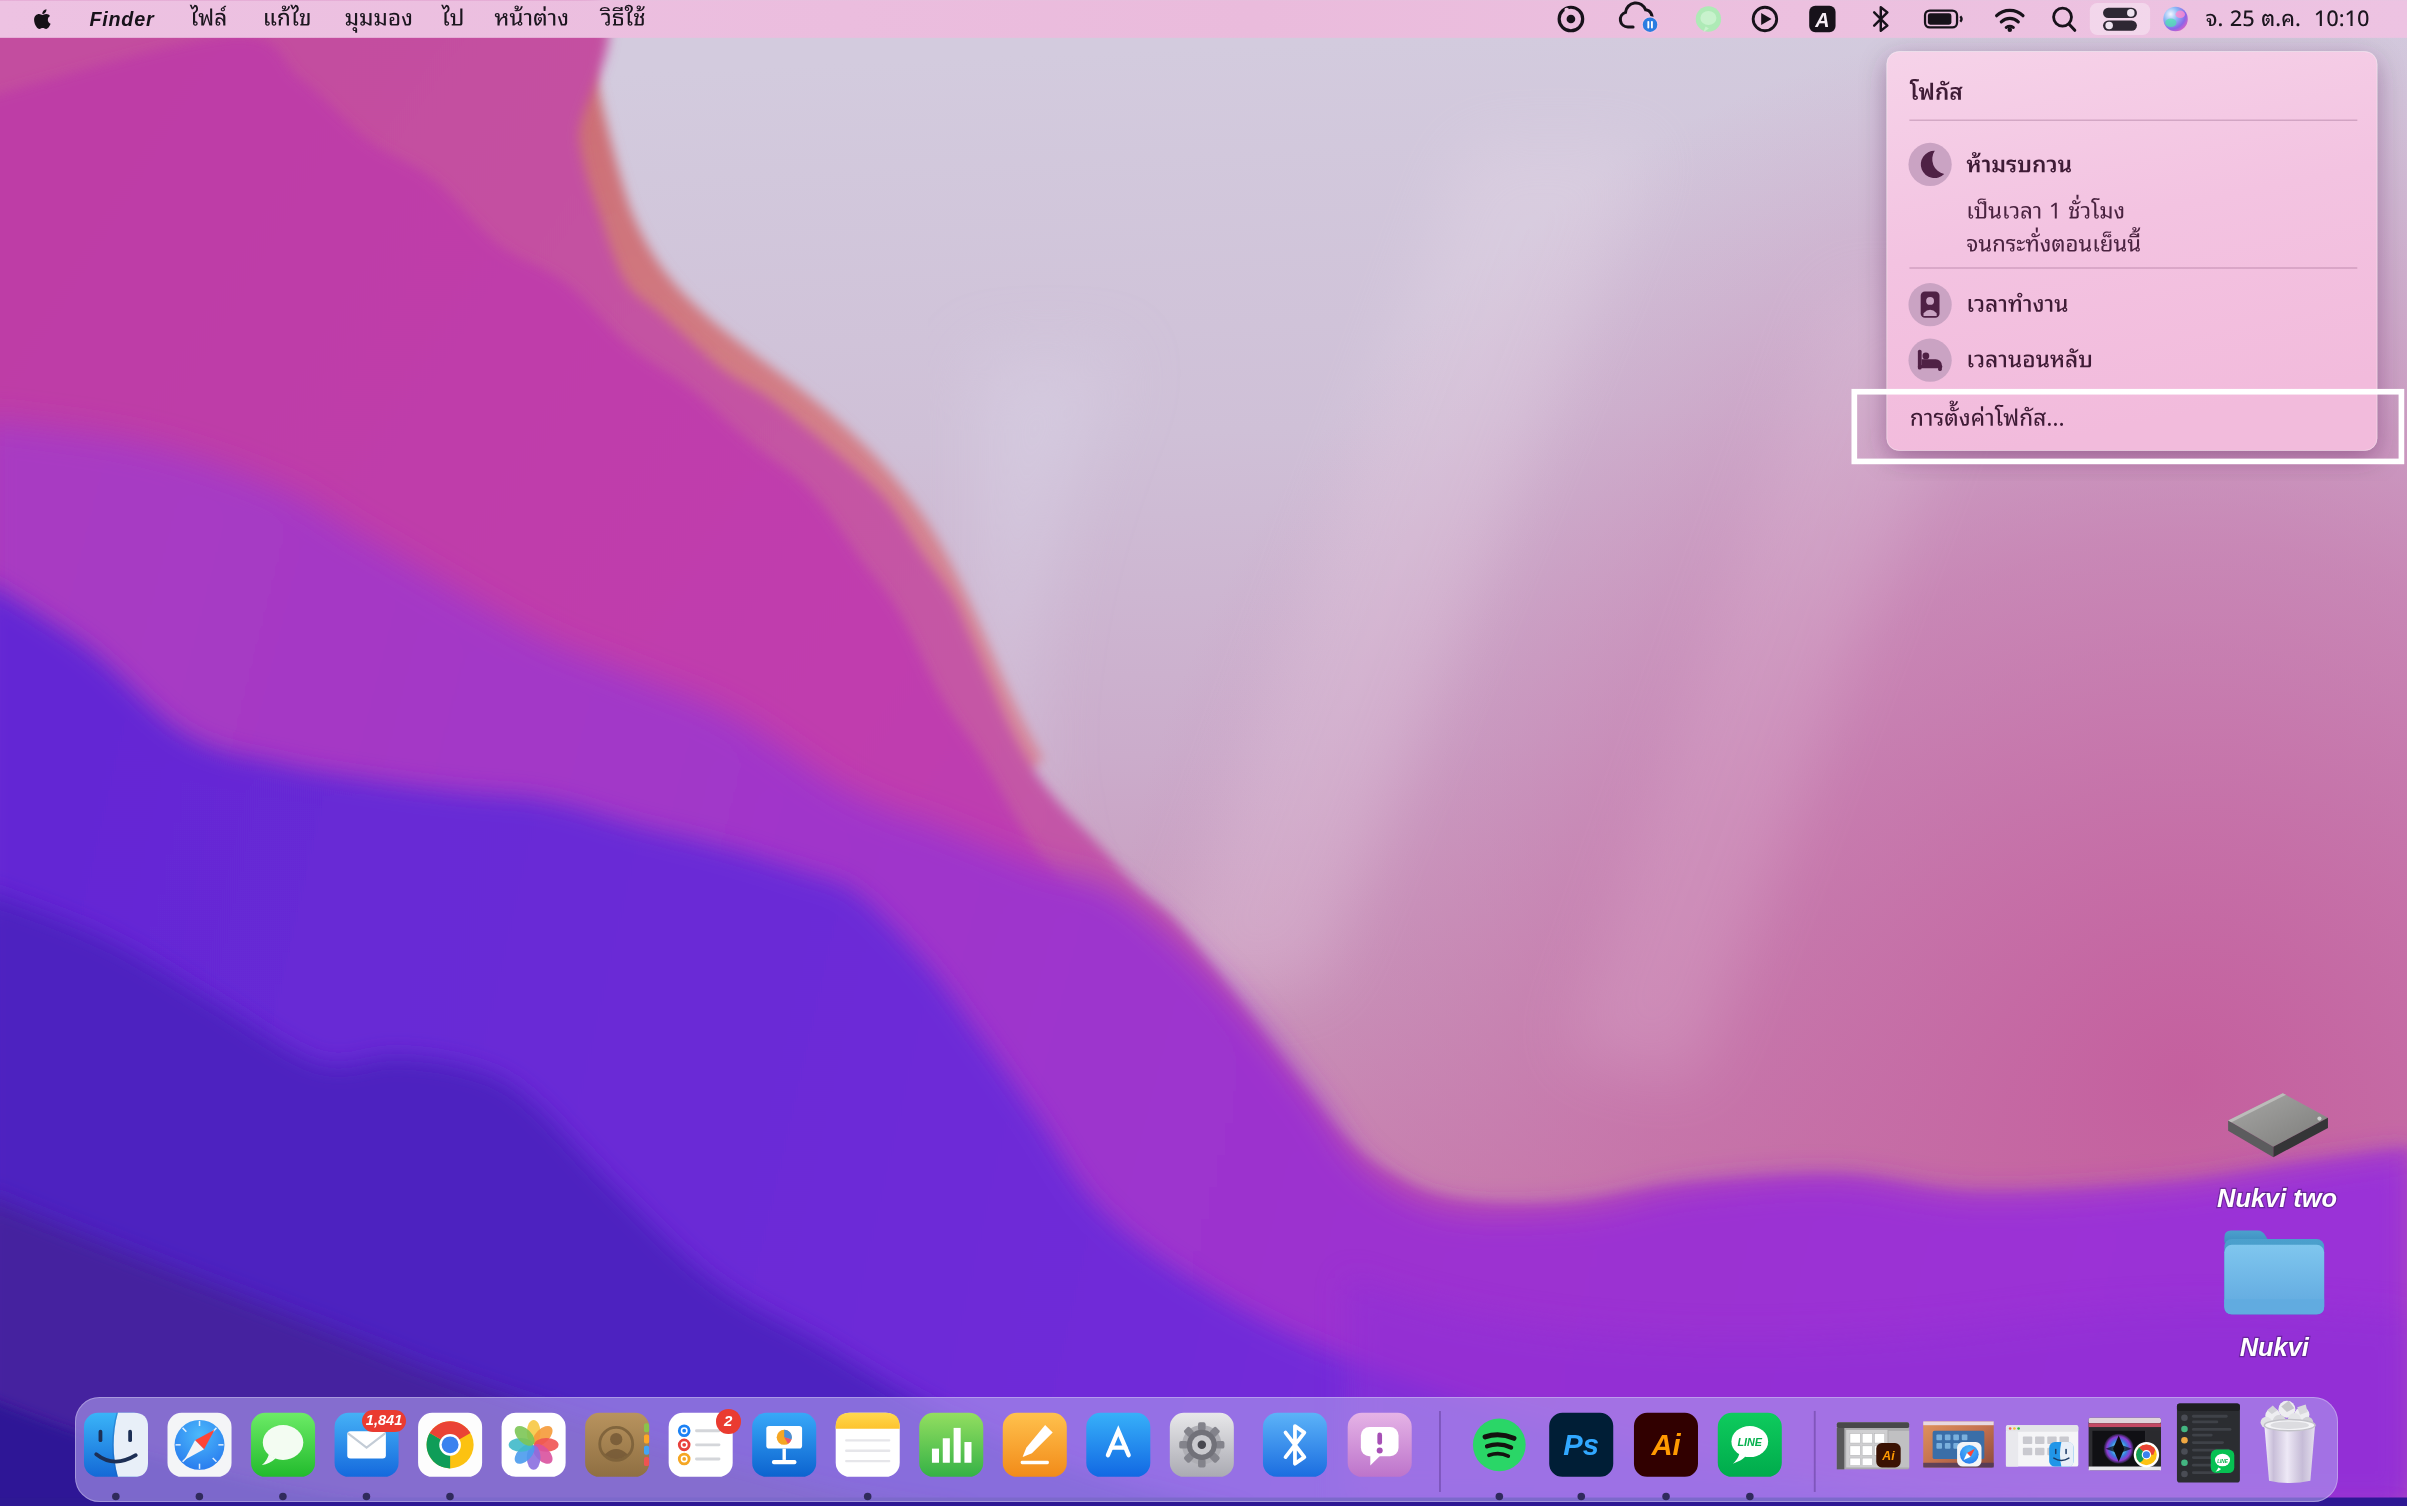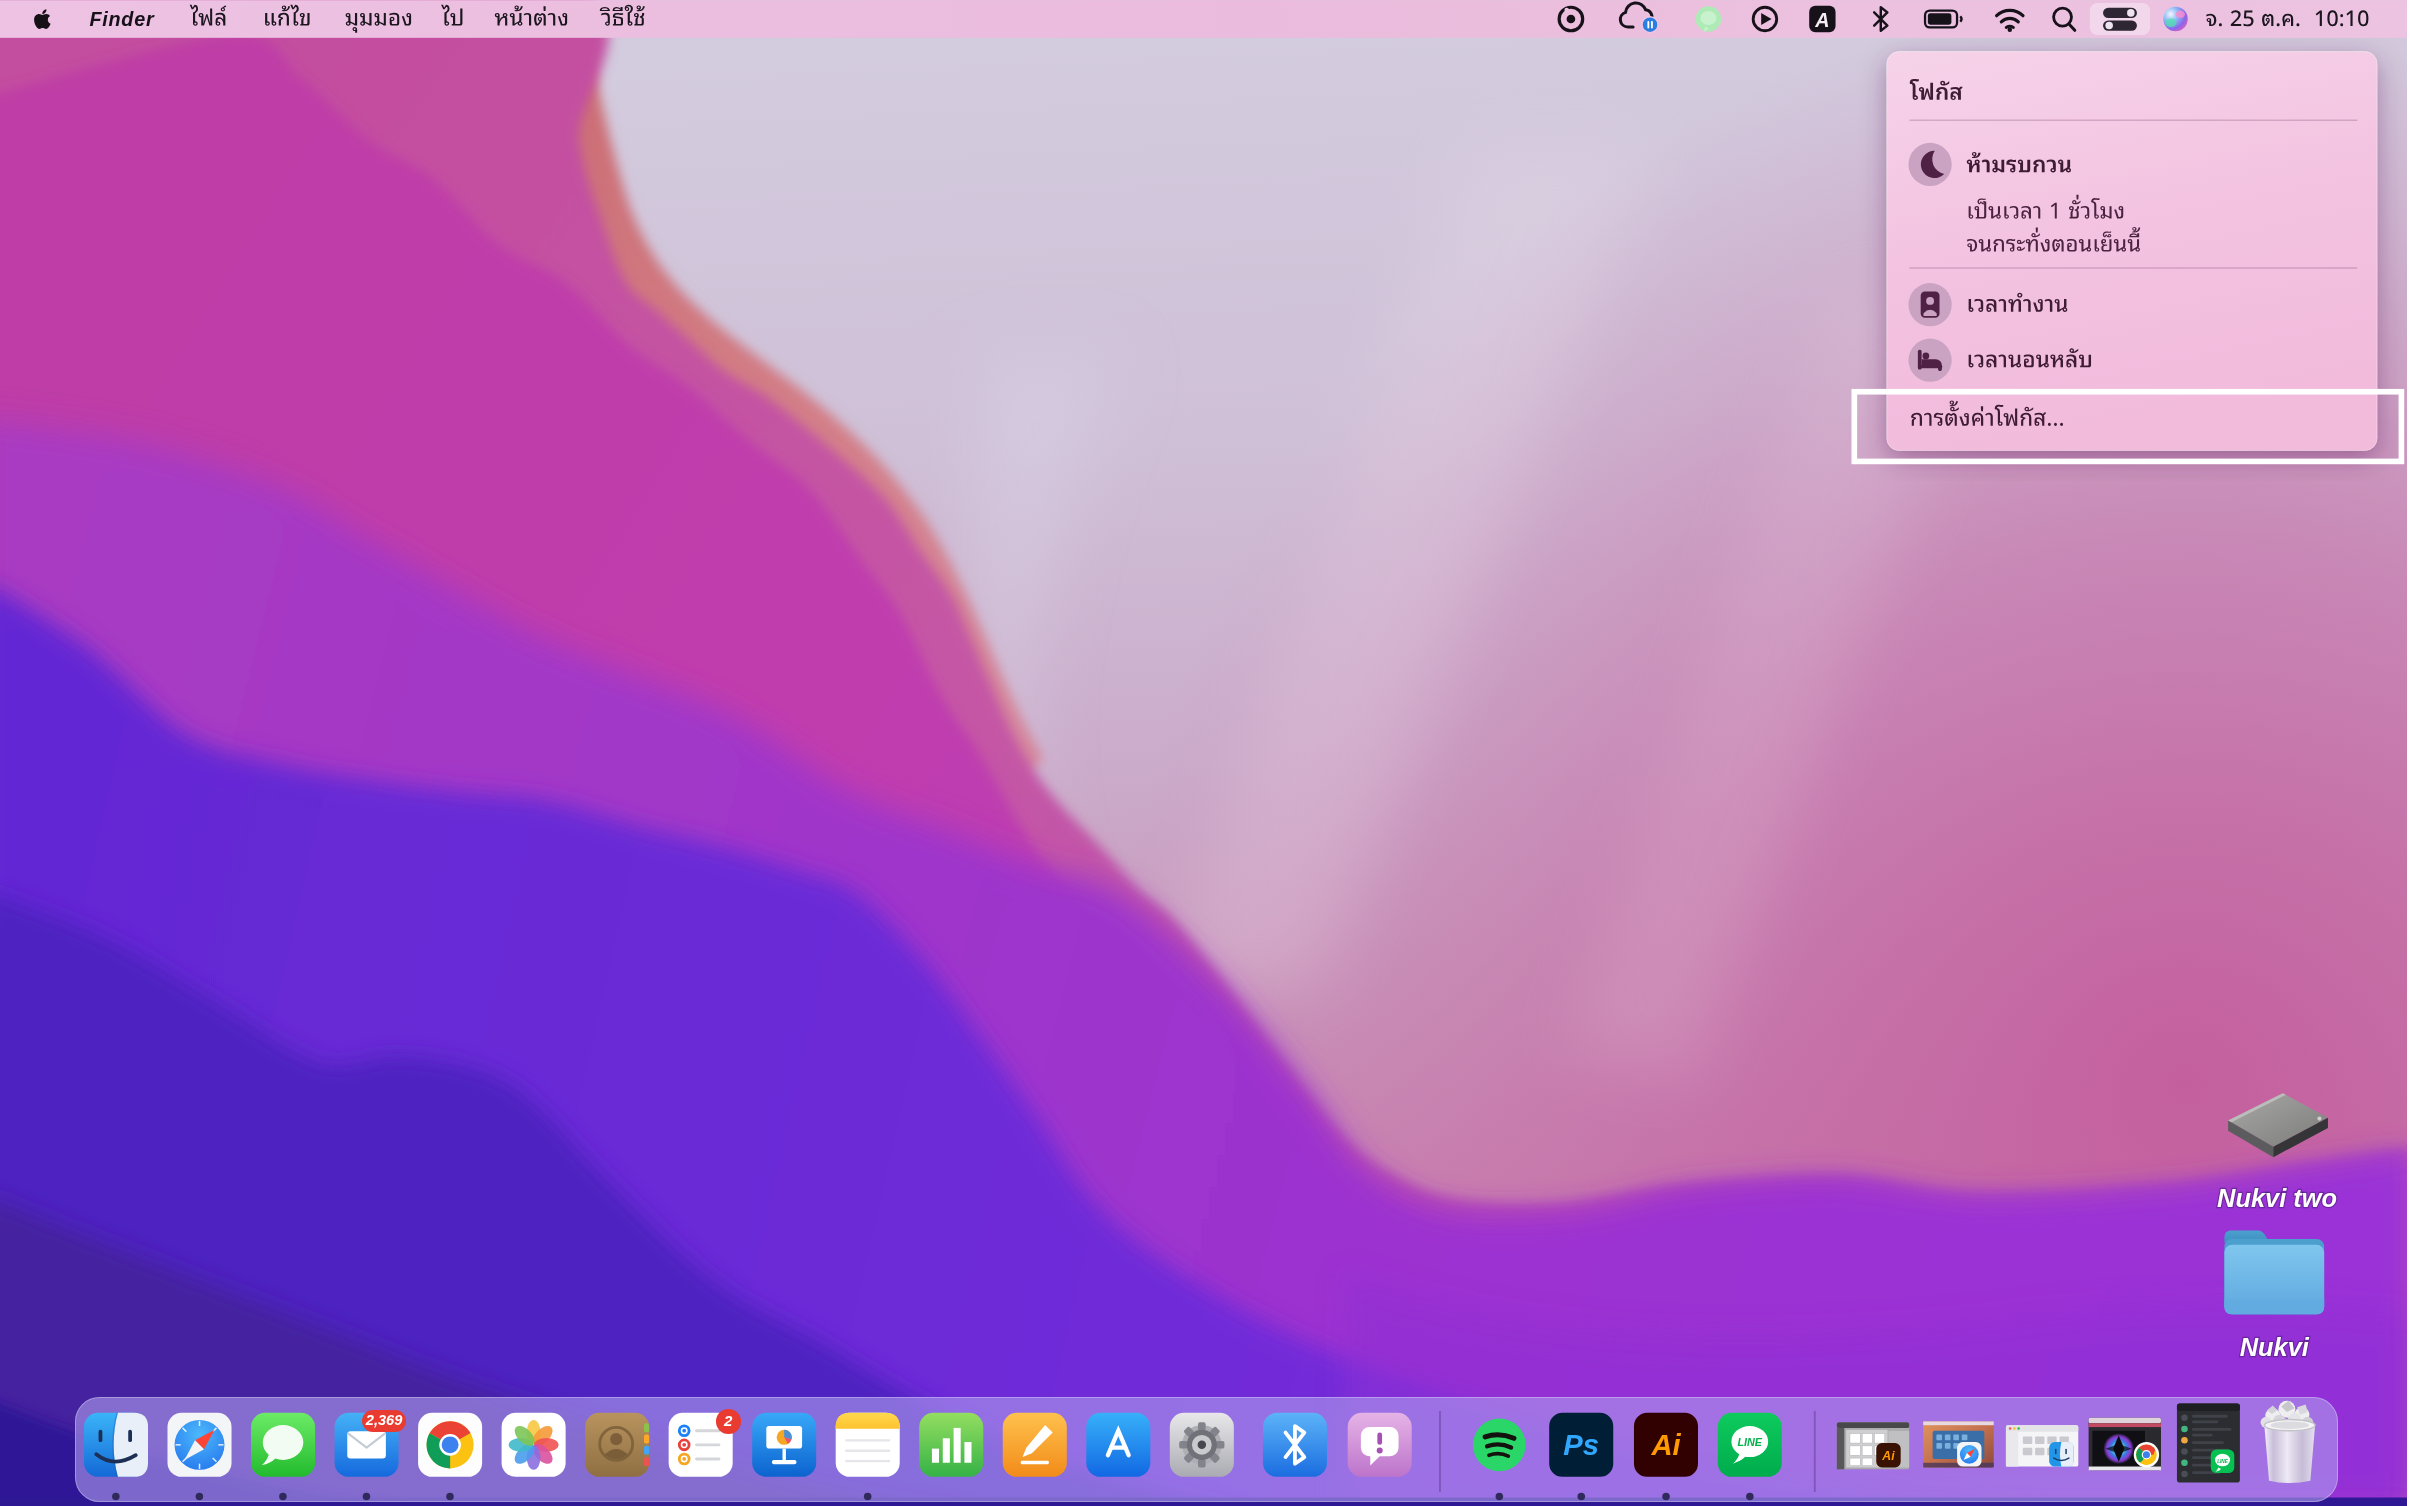--- a/index.html
+++ b/index.html
@@ -616,21 +616,21 @@
 <path d="M483,10 l8,-6 6,8 -8,4 z" fill="#c6c6cb"></path>
           <path d="M500,11 l9,-3 2,8 -8,3 z" fill="#d9d9dd"></path>
 <path d="M468,14 l6,-5 5,5 -6,4 z" fill="#d2d2d7"></path>
 </g>
 <path d="M465,30 L519,30 L514,89 Q492,94 470,89 Z" fill="url(#trg)"></path>
 <ellipse cx="492" cy="30" rx="27" ry="6" fill="#f4f4f7"></ellipse>
 <ellipse cx="492" cy="30" rx="27" ry="6" fill="none" stroke="#c2c2c8" stroke-width="1.5"></ellipse>
 <ellipse cx="492" cy="30" rx="20.5" ry="4" fill="#dcdce0"></ellipse>
 </g>
     </svg>
-<div class="abs" style="left:362px;top:1410px;min-width:43px;height:21.7px;background:#ea3b30;border-radius:11.3px;color:#fff;font-size:14.6px;font-weight:bold;text-align:center;line-height:21.7px;padding:0 3.8px;box-sizing:border-box">2,369</div>
+<div class="abs" style="left:362px;top:1410px;min-width:43px;height:21.7px;background:#ea3b30;border-radius:11.3px;color:#fff;font-size:14.6px;font-weight:bold;text-align:center;line-height:21.7px;padding:0 3.8px;box-sizing:border-box">1,841</div>
 <div class="abs" style="left:716px;top:1409px;width:24.5px;height:24.5px;background:#ea3b30;border-radius:12.2px;color:#fff;font-size:15px;font-weight:bold;text-align:center;line-height:24.5px">2</div>
 <svg class="abs" style="left:0px;top:1488px" width="2411" height="19" viewBox="0 0 2560 20">
       <circle cx="123" cy="9" r="4" fill="#302a5c"></circle>
       <circle cx="211.7" cy="9" r="4" fill="#302a5c"></circle>
       <circle cx="300.4" cy="9" r="4" fill="#302a5c"></circle>
       <circle cx="389.1" cy="9" r="4" fill="#302a5c"></circle>
       <circle cx="477.8" cy="9" r="4" fill="#302a5c"></circle>
       <circle cx="921.3" cy="9" r="4" fill="#302a5c"></circle>
       <circle cx="1592" cy="9" r="4" fill="#302a5c"></circle>
       <circle cx="1679" cy="9" r="4" fill="#302a5c"></circle>

